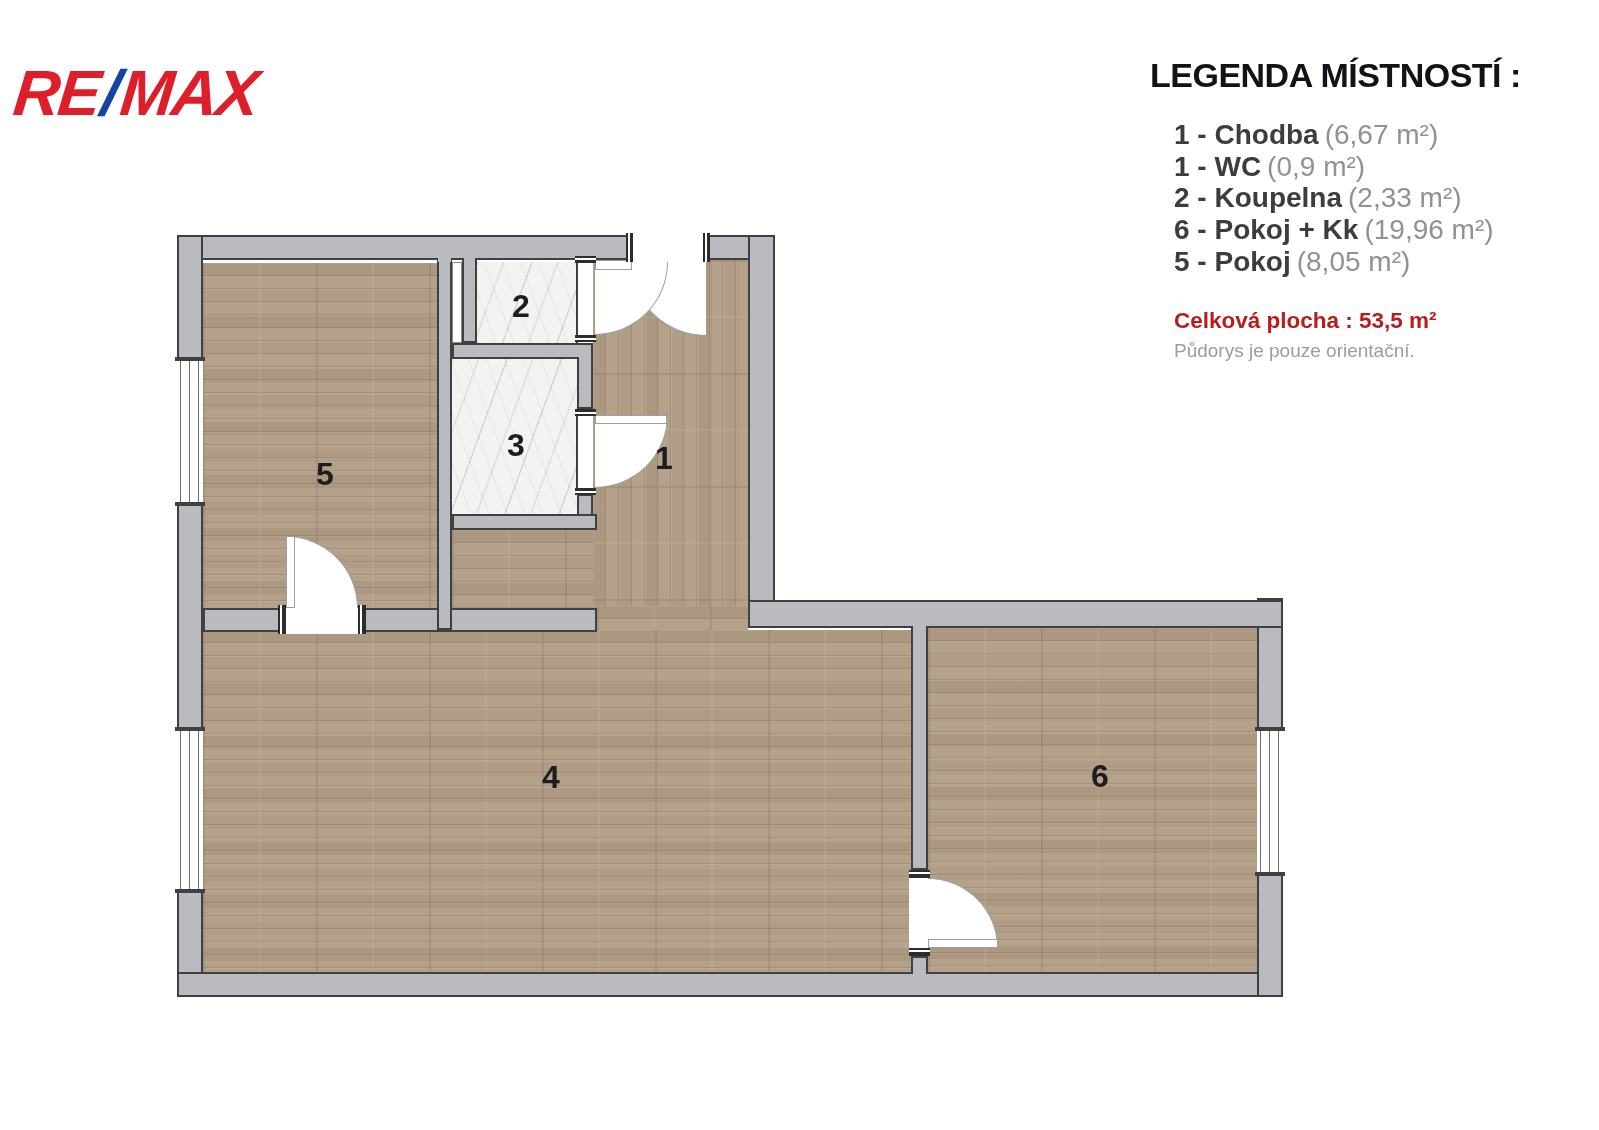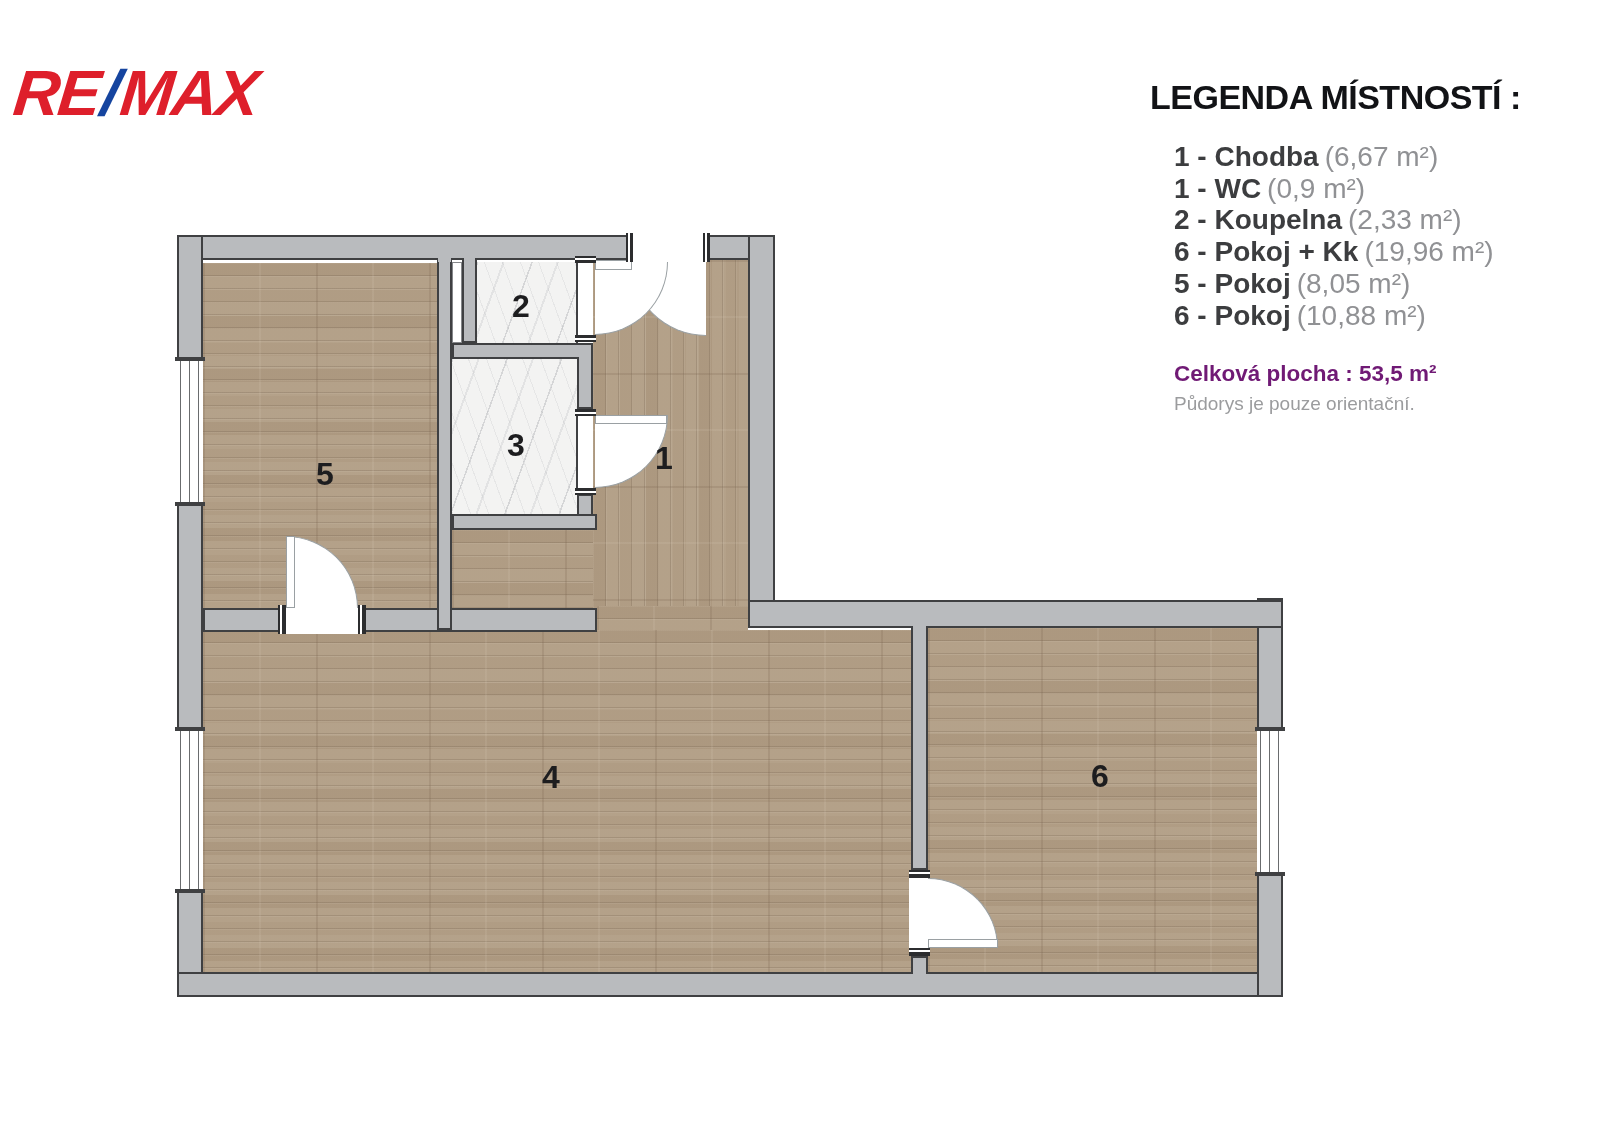--- a/index.html
+++ b/index.html
@@ -7,27 +7,27 @@
     width:1599px;height:1130px;position:relative;overflow:hidden;
     background:#ffffff;
     font-family:"Liberation Sans", sans-serif;
   }
   
   .logo{position:absolute;left:14px;top:56px;font-size:64px;font-weight:bold;
         font-style:italic;letter-spacing:-2px;transform:skewX(-6deg);white-space:nowrap;}
   .logo-re,.logo-max{color:#DE1F2B;}
   .logo-slash{color:#15449F;padding:0 3px;}
   
-  .legend{position:absolute;left:1150px;top:78px;width:440px;}
+  .legend{position:absolute;left:1150px;top:56px;width:440px;}
   .legend-title{font-size:34px;font-weight:bold;color:#121316;letter-spacing:-0.5px;}
   .legend-items{margin-top:24px;padding-left:24px;}
   .legend-item{font-size:28px;line-height:31.7px;white-space:nowrap;}
   .li-label{font-weight:bold;color:#3c3d3f;}
   .li-area{color:#909194;margin-left:6px;}
-  .legend-total{margin-top:30px;padding-left:24px;font-size:22.5px;font-weight:bold;color:#701a75;}
+  .legend-total{margin-top:30px;padding-left:24px;font-size:22.5px;font-weight:bold;color:#b91c1c;}
   .legend-disclaimer{padding-left:24px;margin-top:6px;font-size:19px;color:#9b9c9e;}
   
   .abs{position:absolute;box-sizing:border-box;}
   .floor{z-index:1;}
   .wood-h{
     background-color:#b19e86;
     background-image:
       repeating-linear-gradient(90deg, rgba(120,97,76,0.20) 0 2px, transparent 2px 56px, rgba(233,222,205,0.10) 56px 58px, transparent 58px 113px),
       repeating-linear-gradient(180deg, rgba(250,244,235,0.07) 0 1px, rgba(0,0,0,0) 1px 12px, rgba(84,66,50,0.18) 12px 13px),
       repeating-linear-gradient(180deg, rgba(158,135,109,0.25) 0 13px, rgba(190,172,148,0.22) 13px 27px, rgba(172,150,124,0.18) 27px 40px, rgba(200,185,163,0.14) 40px 53px);
@@ -69,21 +69,20 @@
 <div class="logo"><span class="logo-re">RE</span><span class="logo-slash">/</span><span class="logo-max">MAX</span></div>
 
 <div class="legend">
   <div class="legend-title">LEGENDA MÍSTNOSTÍ :</div>
   <div class="legend-items">
     <div class="legend-item"><span class="li-label">1 - Chodba</span><span class="li-area">(6,67 m²)</span></div>
     <div class="legend-item"><span class="li-label">1 - WC</span><span class="li-area">(0,9 m²)</span></div>
     <div class="legend-item"><span class="li-label">2 - Koupelna</span><span class="li-area">(2,33 m²)</span></div>
     <div class="legend-item"><span class="li-label">6 - Pokoj + Kk</span><span class="li-area">(19,96 m²)</span></div>
     <div class="legend-item"><span class="li-label">5 - Pokoj</span><span class="li-area">(8,05 m²)</span></div>
-    <div class="legend-item"><span class="li-label">6 - Pokoj</span><span class="li-area">(10,88 m²)</span></div>
   </div>
   <div class="legend-total">Celková plocha : 53,5 m²</div>
   <div class="legend-disclaimer">Půdorys je pouze orientační.</div>
 </div>
 
 <div>
 
   <div class="abs floor wood-h" style="left:203px;top:263px;width:234px;height:345px"></div>
   <div class="abs floor marble" style="left:477px;top:262px;width:100px;height:81px"></div>
   <div class="abs floor marble" style="left:452px;top:359px;width:125px;height:155px"></div>

